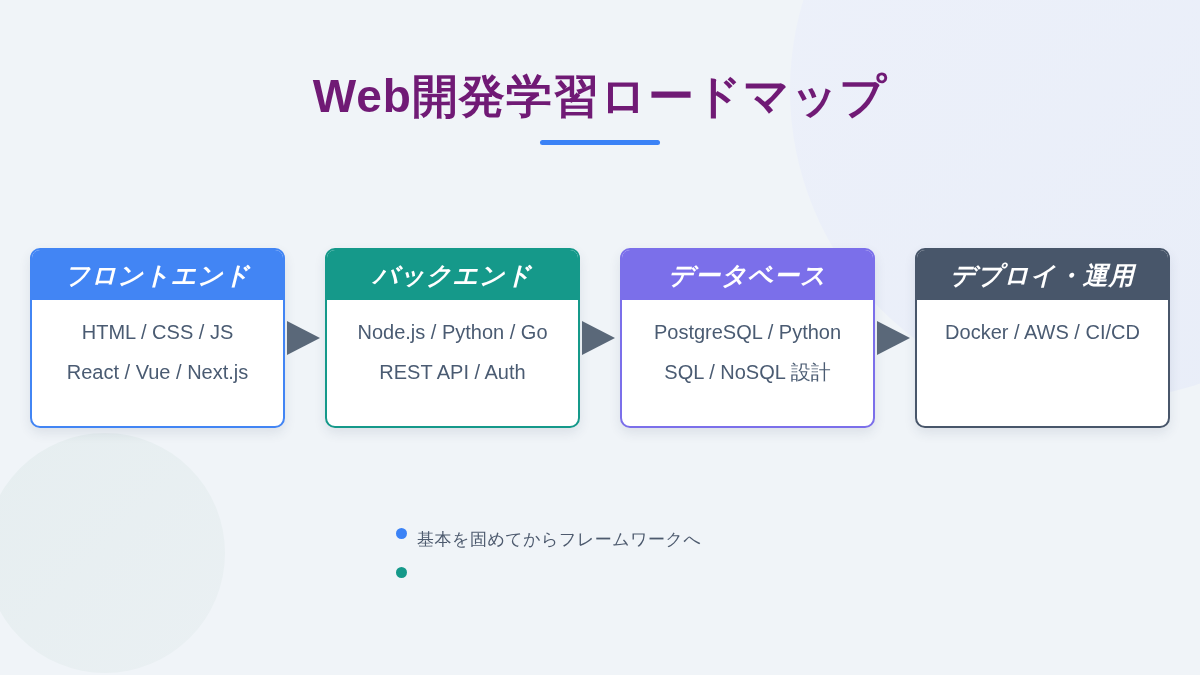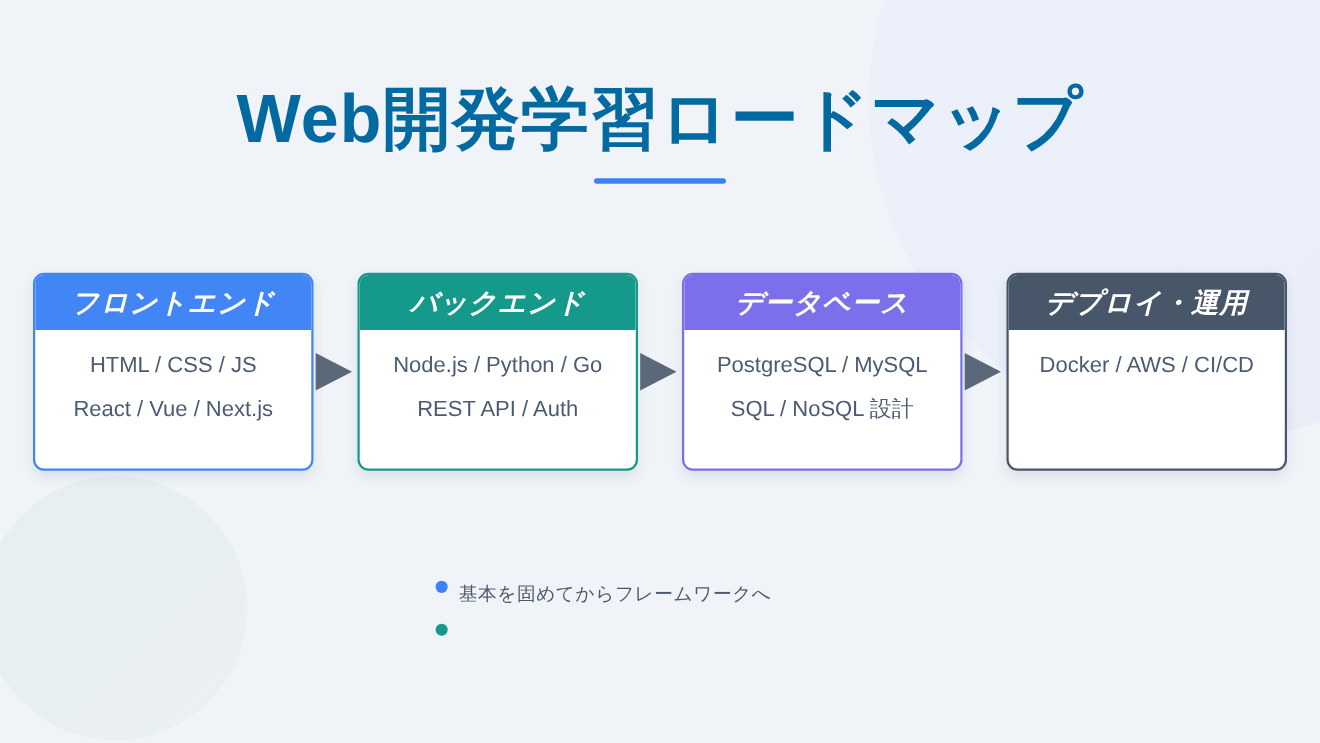--- a/index.html
+++ b/index.html
@@ -16,23 +16,23 @@
     right: -210px; top: -220px;
     background: linear-gradient(135deg, #EDF1FA 0%, #E8EDF8 100%);
   }
   .deco-circle.bottom-left {
     width: 240px; height: 240px;
     left: -15px; top: 433px;
     background: linear-gradient(135deg, #E6EEF0 0%, #EAF0F3 100%);
   }
   .title-wrap { position: absolute; top: 66px; left: 0; width: 1200px; text-align: center; }
   .page-title {
-    font-size: 62px;
+    font-size: 46px;
     font-weight: bold;
-    color: #0369a1;
+    color: #701a75;
     letter-spacing: 1px;
   }
   .title-underline {
     width: 120px; height: 5px;
     border-radius: 3px;
     margin: 12px auto 0 auto;
   }
   .roadmap-row {
     position: absolute;
     left: 30px; top: 248px;
@@ -145,21 +145,21 @@
     </div>
   </div>
 
   <div class="arrow">
     <div class="arrow-tri" style="border-left-color: rgb(90, 104, 121);"></div>
   </div>
 
   <div class="card" style="--accent: #7B6FEA;">
     <div class="card-header">データベース</div>
     <div class="card-body">
-      <div class="card-line">PostgreSQL / MySQL</div>
+      <div class="card-line">PostgreSQL / Python</div>
       <div class="card-line">SQL / NoSQL 設計</div>
     </div>
   </div>
 
   <div class="arrow">
     <div class="arrow-tri" style="border-left-color: rgb(90, 104, 121);"></div>
   </div>
 
   <div class="card" style="--accent: #48566A;">
     <div class="card-header">デプロイ・運用</div>

